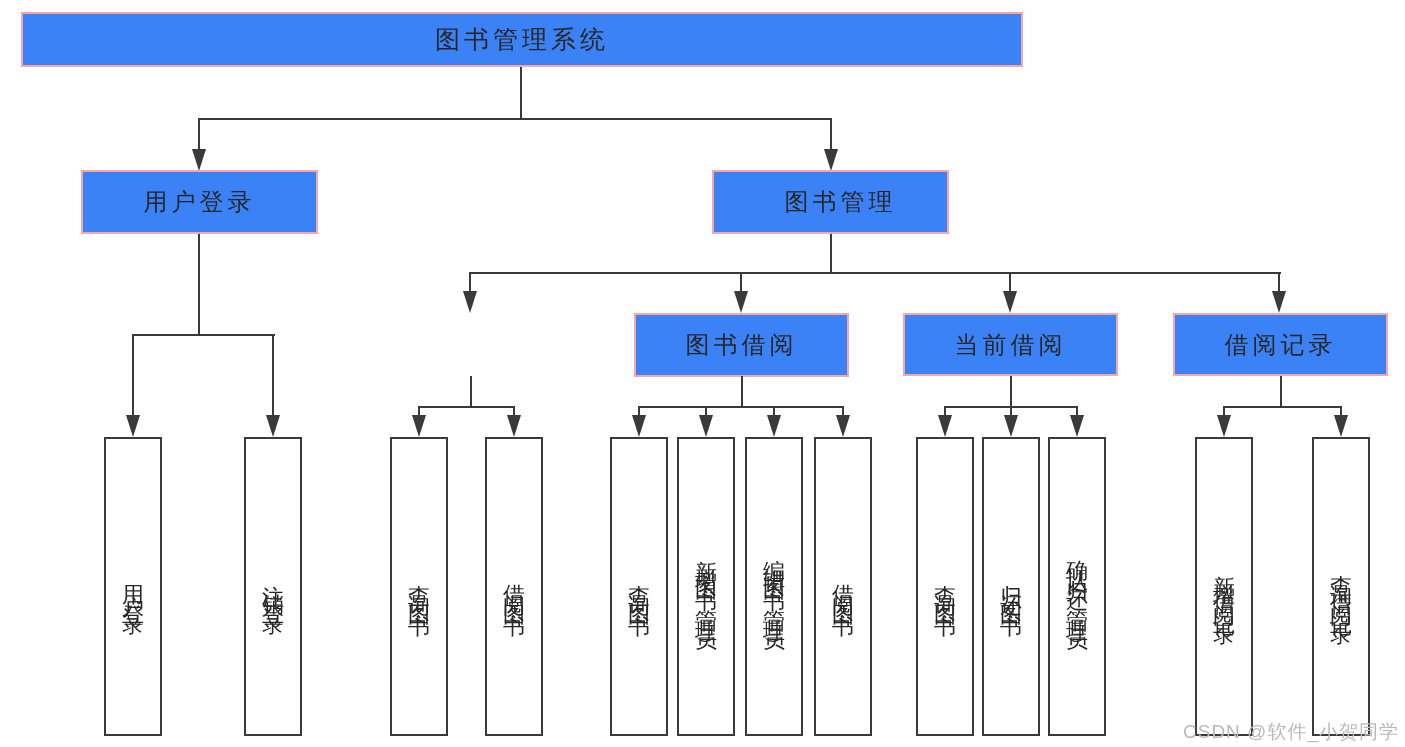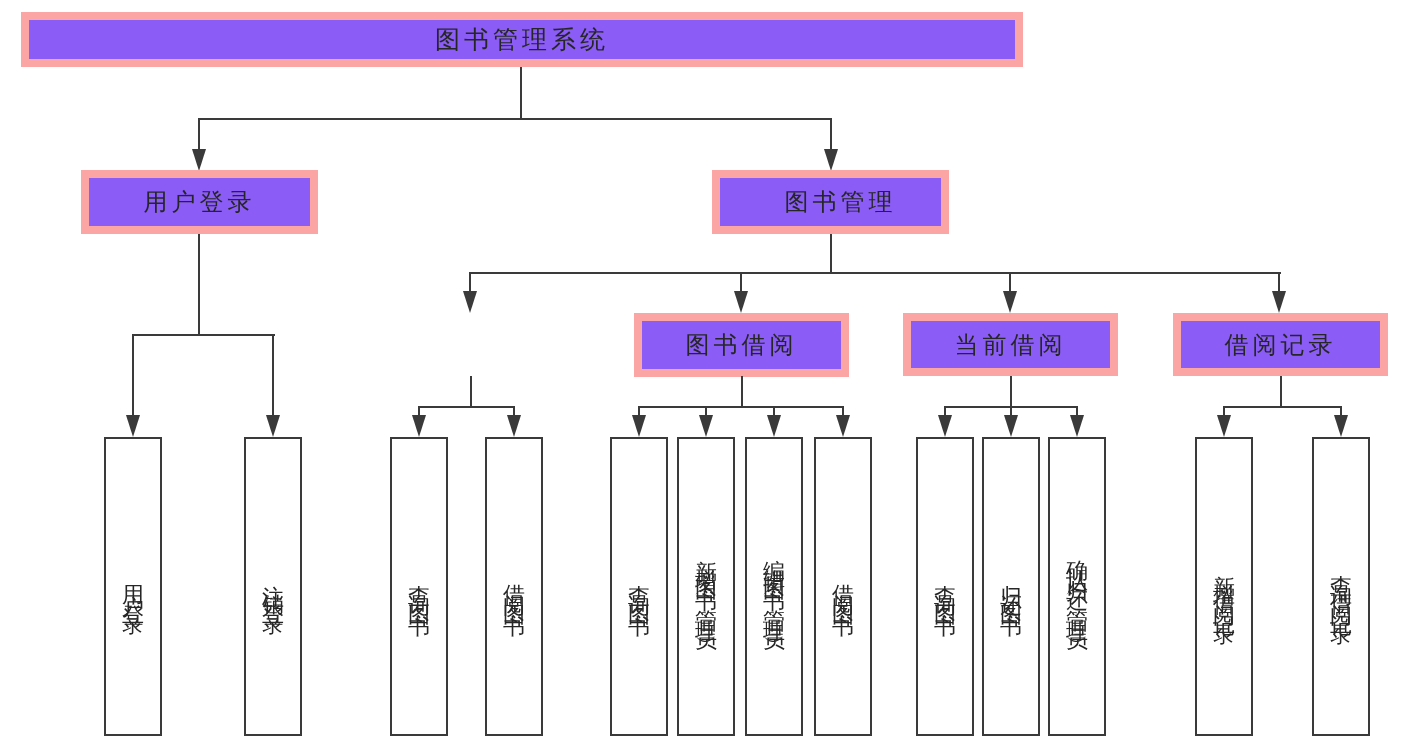--- a/index.html
+++ b/index.html
@@ -2,21 +2,21 @@
 <html><head>
 <meta charset="utf-8">
 <title>图书管理系统功能结构图</title>
 <style>
   html,body{margin:0;padding:0;background:#ffffff;}
   .canvas{
     position:relative;width:1405px;height:747px;background:#ffffff;
     font-family:"Liberation Sans",sans-serif;overflow:hidden;
   }
   .hbox{
-    position:absolute;box-sizing:border-box;border:8px solid #fca5a5;background:#8b5cf6;
+    position:absolute;box-sizing:border-box;border:2px solid #fca5a5;background:#3b82f6;
     display:flex;align-items:center;justify-content:center;
     font-size:24px;letter-spacing:4px;color:#262626;white-space:nowrap;
   }
   .rootbox{font-size:25px;}
   .vbox{
     position:absolute;box-sizing:border-box;border:2px solid #3a3a3a;background:#fff;
     display:flex;align-items:center;justify-content:center;
     writing-mode:vertical-rl;text-orientation:mixed;
     font-size:22px;letter-spacing:10px;color:#262626;
   }
@@ -112,14 +112,15 @@
   <div class="vbox" style="left:745px;top:437px;width:58px;height:299px;">编辑图书（管理员）</div>
   <div class="vbox" style="left:814px;top:437px;width:58px;height:299px;">借阅图书</div>
 
   <div class="vbox" style="left:916px;top:437px;width:58px;height:299px;">查询图书</div>
   <div class="vbox" style="left:982px;top:437px;width:58px;height:299px;">归还图书</div>
   <div class="vbox" style="left:1048px;top:437px;width:58px;height:299px;">确认归还（管理员）</div>
 
   <div class="vbox" style="left:1195px;top:437px;width:58px;height:299px;">新增借阅记录</div>
   <div class="vbox" style="left:1312px;top:437px;width:58px;height:299px;">查询借阅记录</div>
 
+  <div class="wm">CSDN @软件_小贺同学</div>
 
 </div>
 
 </body></html>

